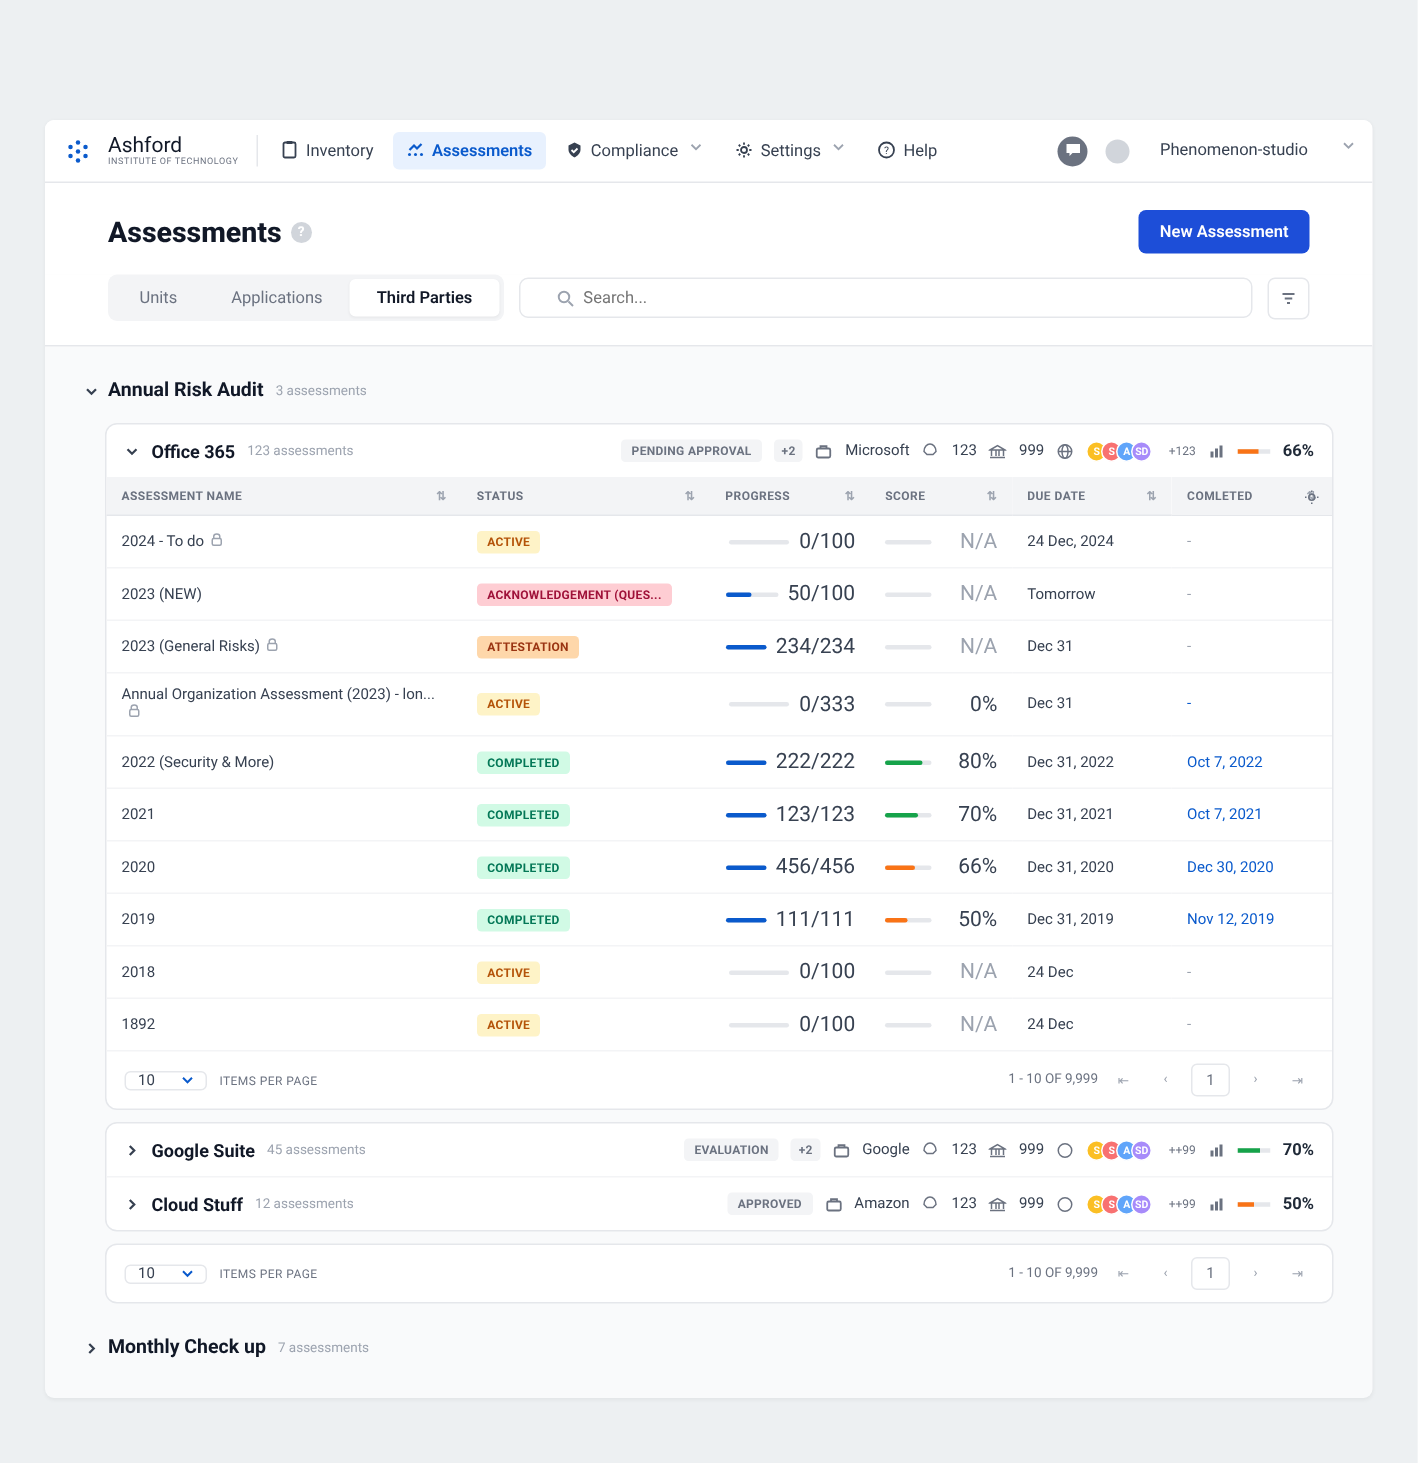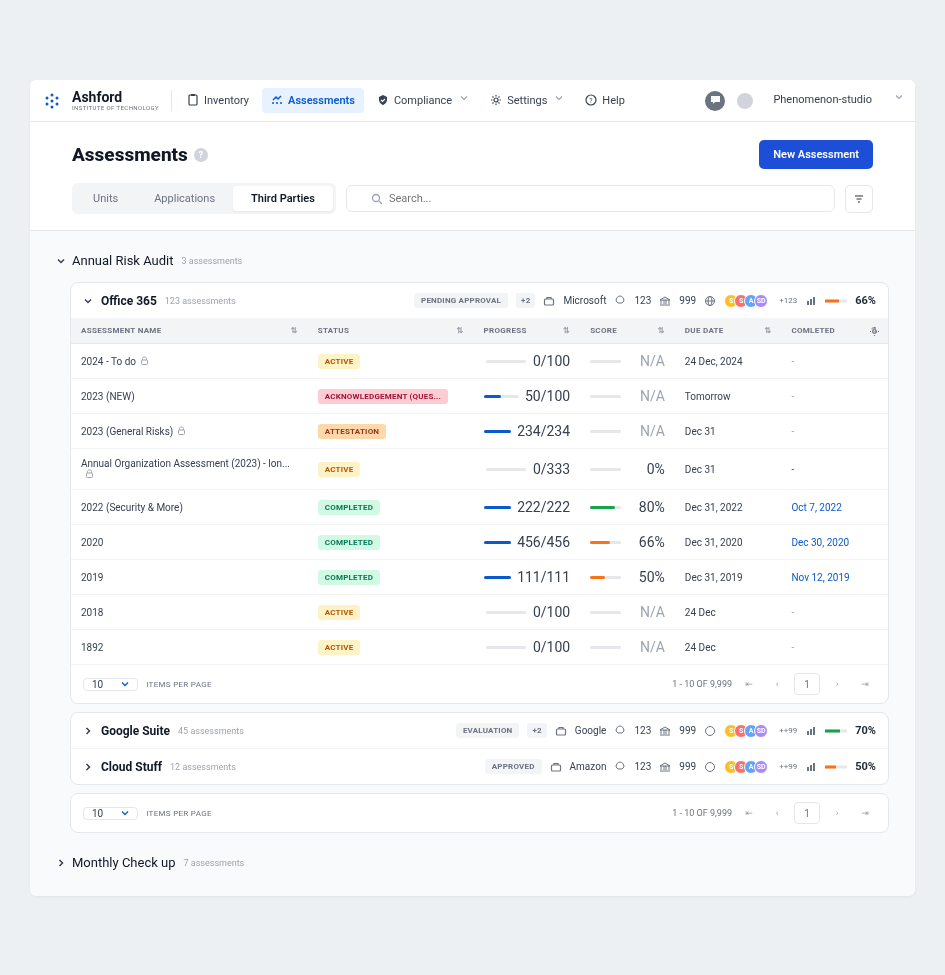--- a/index.html
+++ b/index.html
@@ -1,21 +1,21 @@
 <!DOCTYPE html>
 <html><head>
 <meta charset="utf-8">
 <style>
 *{box-sizing:border-box;margin:0;padding:0;font-family:-apple-system,BlinkMacSystemFont,"Segoe UI",Roboto,sans-serif}
 body{background:#edf0f2;padding:80px 30px;font-size:11px;color:#1f2937}
 .app{width:885px;margin:0 auto;background:#f9fafb;border-radius:6px;box-shadow:0 1px 3px rgba(0,0,0,.05);overflow:hidden}
 .topbar{display:flex;align-items:center;height:42px;background:#fff;border-bottom:1px solid #e5e7eb;padding:0 12px}
 .logo-dots{width:20px;height:20px;display:flex;align-items:center;justify-content:center;color:#0a5acc;margin-right:10px}
 .brand{display:flex;flex-direction:column;line-height:1;padding-right:12px;border-right:1px solid #e5e7eb;margin-right:6px}
-.brand b{font-size:14px;font-weight:700;color:#111827}
+.brand b{font-size:14px;font-weight:400;color:#111827}
 .brand small{font-size:6px;letter-spacing:0.4px;color:#6b7280;margin-top:1px}
 .nav{display:flex;align-items:center;gap:4px;flex:1}
 .nav-item{display:flex;align-items:flex-start;gap:5px;padding:6px 9px;border-radius:4px;font-size:11px;color:#374151;cursor:pointer}
 .nav-item.active{background:#e8f1fe;color:#0a5acc;font-weight:600}
 .nav-item .ic{width:12px;height:12px;display:inline-flex;align-items:center;justify-content:center}
 .caret{width:8px;height:8px;margin-left:3px}
 .top-right{display:flex;align-items:center;gap:12px;margin-left:auto}
 .chat-ic{width:20px;height:20px;border-radius:50%;background:#6b7280;display:flex;align-items:center;justify-content:center;color:#fff;font-size:10px}
 .user{display:flex;align-items:flex-start;gap:20px;font-size:11px;color:#374151;cursor:pointer}
 .avatar-ic{width:16px;height:16px;border-radius:50%;background:#d1d5db}
@@ -26,21 +26,21 @@
 .filters{display:flex;align-items:center;gap:10px;padding:0 42px 16px;background:#fff;border-bottom:1px solid #e5e7eb}
 .tabs{display:flex;background:#f3f4f6;border-radius:6px;padding:3px}
 .tab{padding:6px 18px;font-size:11px;color:#6b7280;border-radius:4px;cursor:pointer}
 .tab.active{background:#fff;color:#111827;font-weight:600;box-shadow:0 1px 2px rgba(0,0,0,.05)}
 .search{flex:1;display:flex;align-items:center;gap:6px;border:1px solid #e5e7eb;border-radius:6px;padding:6px 24px;color:#9ca3af}
 .search input{border:none;outline:none;flex:1;font-size:11px;background:transparent}
 .filter-btn{width:28px;height:28px;border:1px solid #e5e7eb;border-radius:5px;display:flex;align-items:center;justify-content:center;cursor:pointer;color:#6b7280}
 .body{padding:16px 26px 20px}
 .section-head{display:flex;align-items:center;gap:6px;padding:6px 0;cursor:pointer}
 .chev{width:10px;height:10px;display:inline-flex;align-items:center;justify-content:center;color:#6b7280}
-.section-title{font-size:13px;font-weight:400;color:#111827}
+.section-title{font-size:13px;font-weight:700;color:#111827}
 .section-sub{font-size:9px;color:#9ca3af;margin-left:2px}
 .group{background:#fff;border:1px solid #e5e7eb;border-radius:8px;margin:8px 0 0 14px}
 .group-head{display:flex;align-items:center;padding:10px 12px;gap:8px}
 .group-title{font-size:12px;font-weight:700;color:#111827}
 .group-sub{font-size:9px;color:#9ca3af}
 .group-spacer{flex:1}
 .badge{font-size:8px;font-weight:700;padding:3px 7px;border-radius:3px;letter-spacing:.2px}
 .badge.grey{background:#f3f4f6;color:#6b7280}
 .badge.plus{background:#f3f4f6;color:#6b7280;padding:3px 5px}
 .mini-ic{width:12px;height:12px;color:#6b7280;display:inline-flex;align-items:center;justify-content:center}
@@ -428,20 +428,42 @@
                   <div class="bar green">
                     <span style="width:80%"></span>
                   </div>
                   <span class="num ">80%</span>
                 </div>
               </td>
               <td class="">Dec 31, 2022</td>
               <td><span class="comp-link">Oct 7, 2022</span></td>
             </tr>
             <tr>
+              <td>2021</td>
+              <td><span class="status-pill st-comp">COMPLETED</span></td>
+              <td>
+                <div class="prog-cell">
+                  <div class="bar blue">
+                    <span style="width:100%"></span>
+                  </div>
+                  <span class="num">123/123</span>
+                </div>
+              </td>
+              <td>
+                <div class="score-cell">
+                  <div class="bar green">
+                    <span style="width:70%"></span>
+                  </div>
+                  <span class="num ">70%</span>
+                </div>
+              </td>
+              <td class="">Dec 31, 2021</td>
+              <td><span class="comp-link">Oct 7, 2021</span></td>
+            </tr>
+            <tr>
               <td>2020</td>
               <td><span class="status-pill st-comp">COMPLETED</span></td>
               <td>
                 <div class="prog-cell">
                   <div class="bar blue">
                     <span style="width:100%"></span>
                   </div>
                   <span class="num">456/456</span>
                 </div>
               </td>

